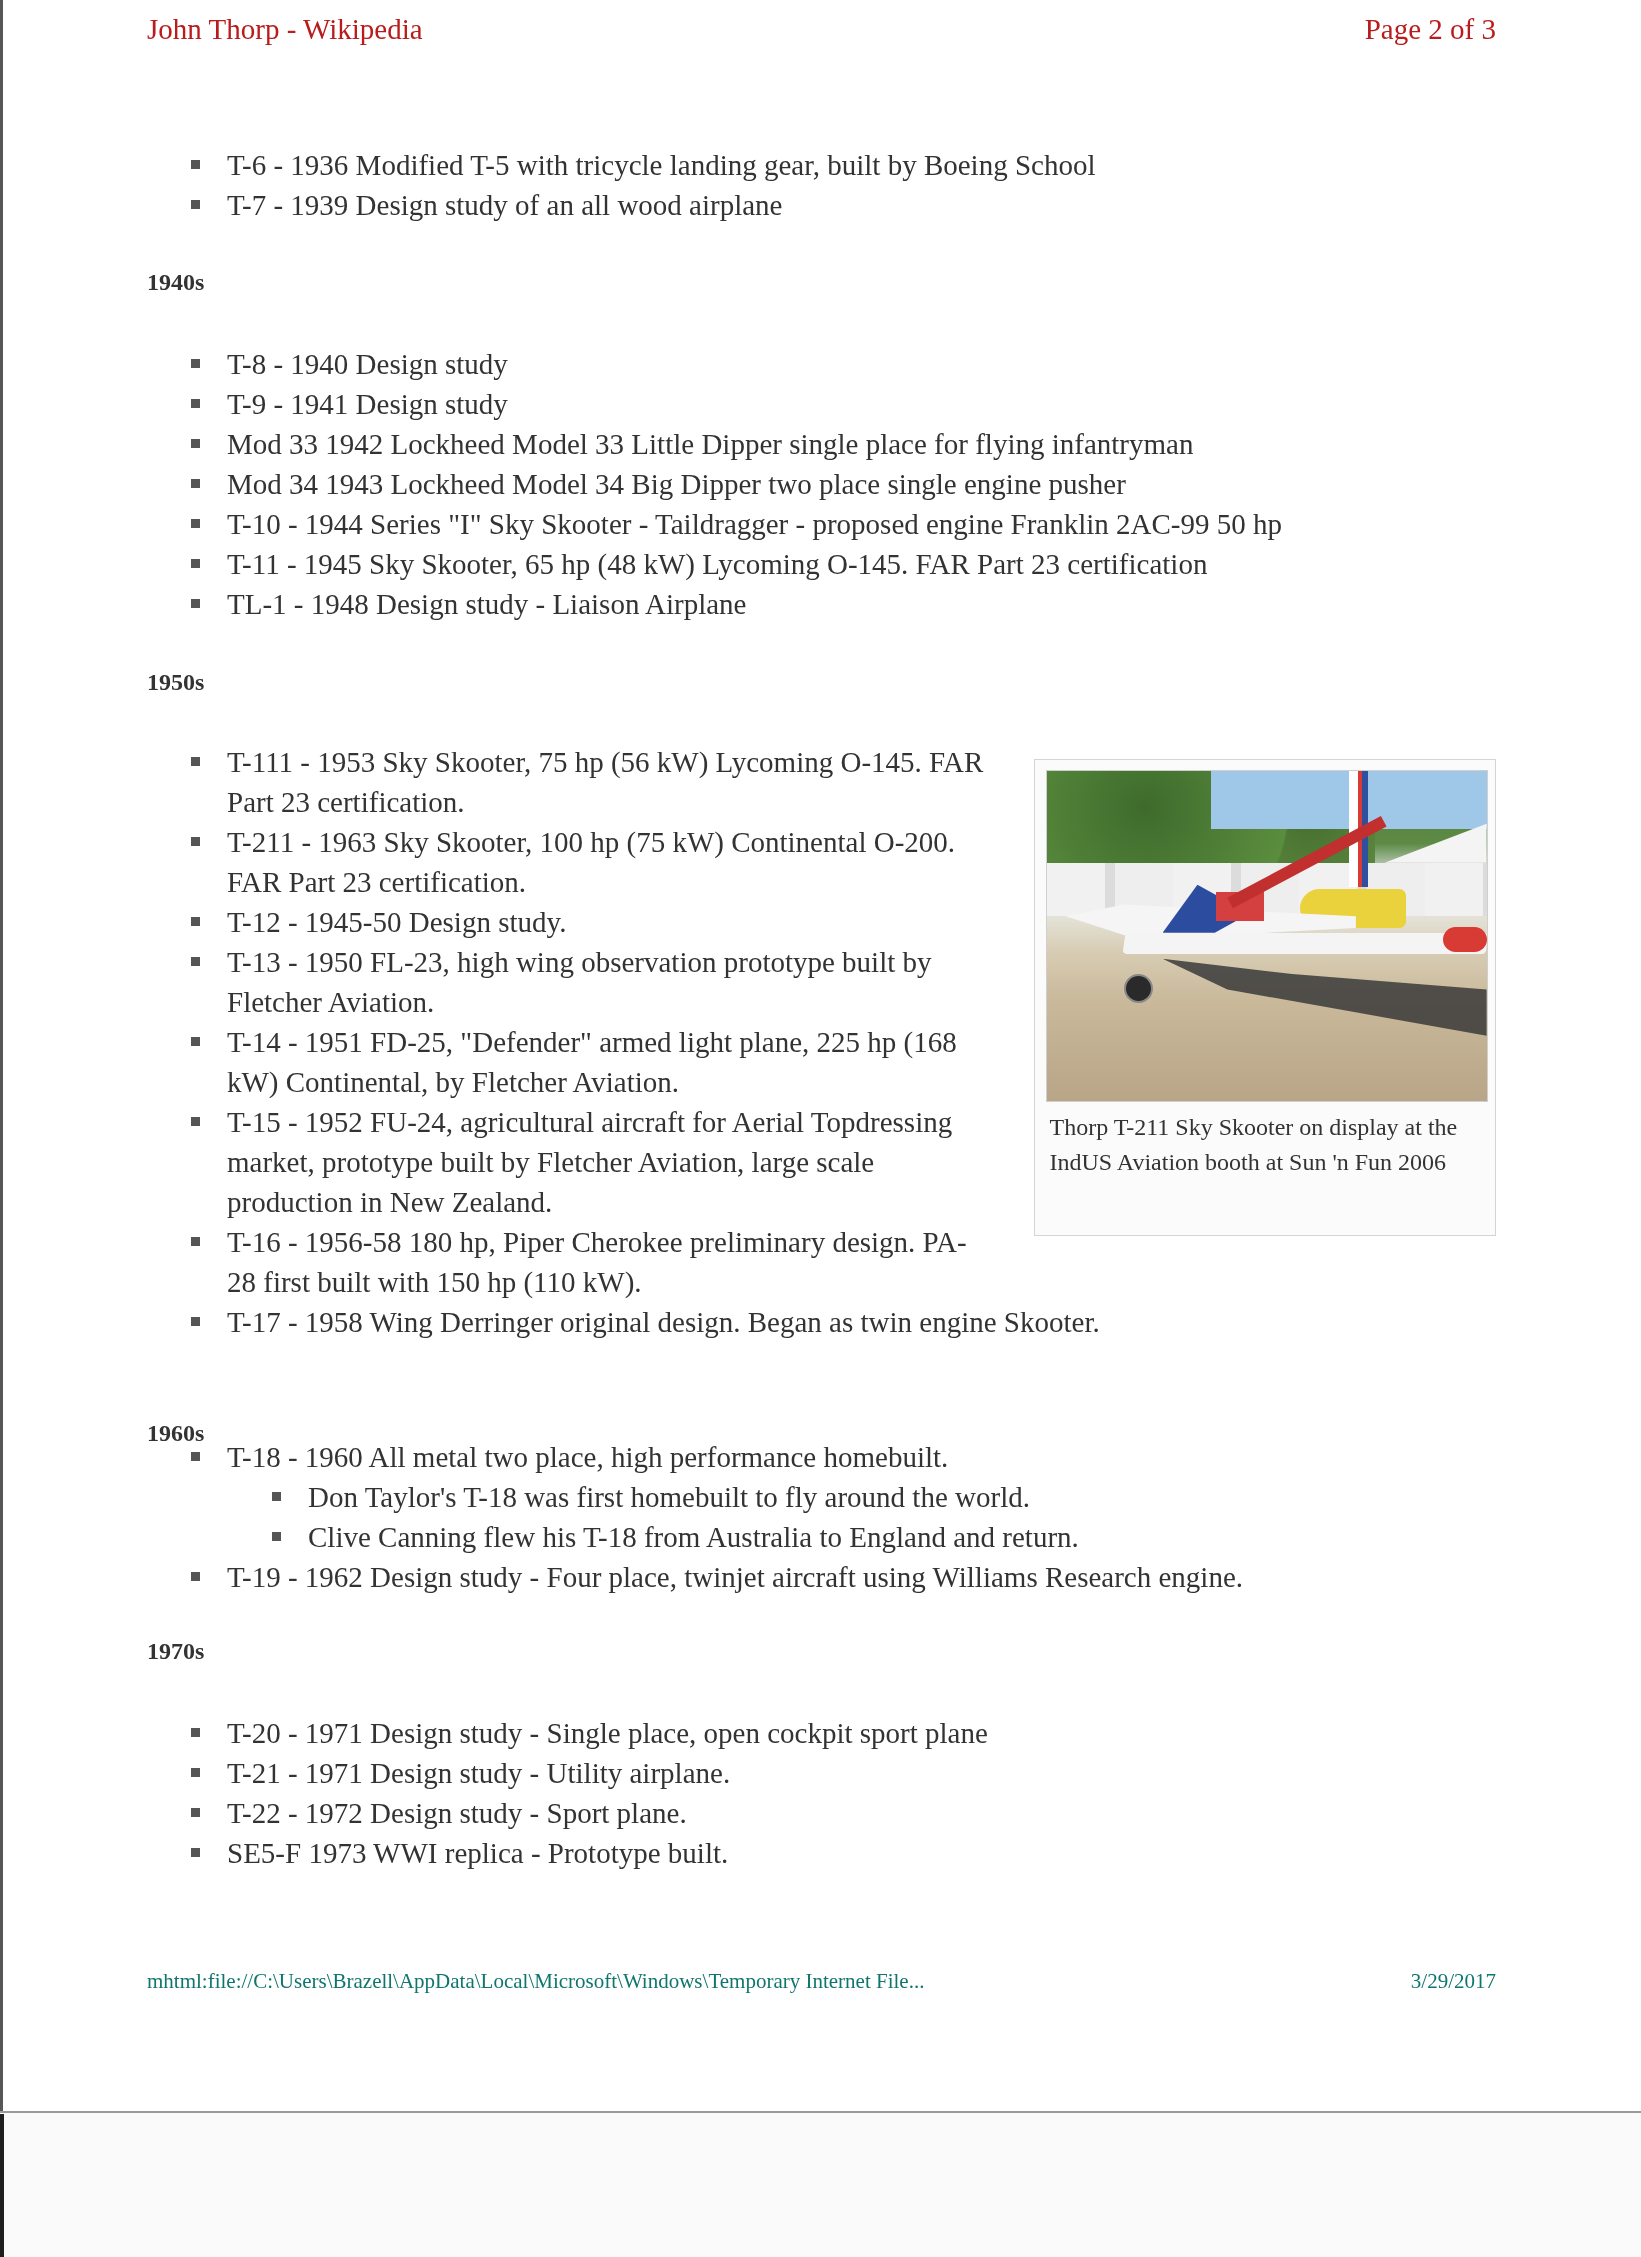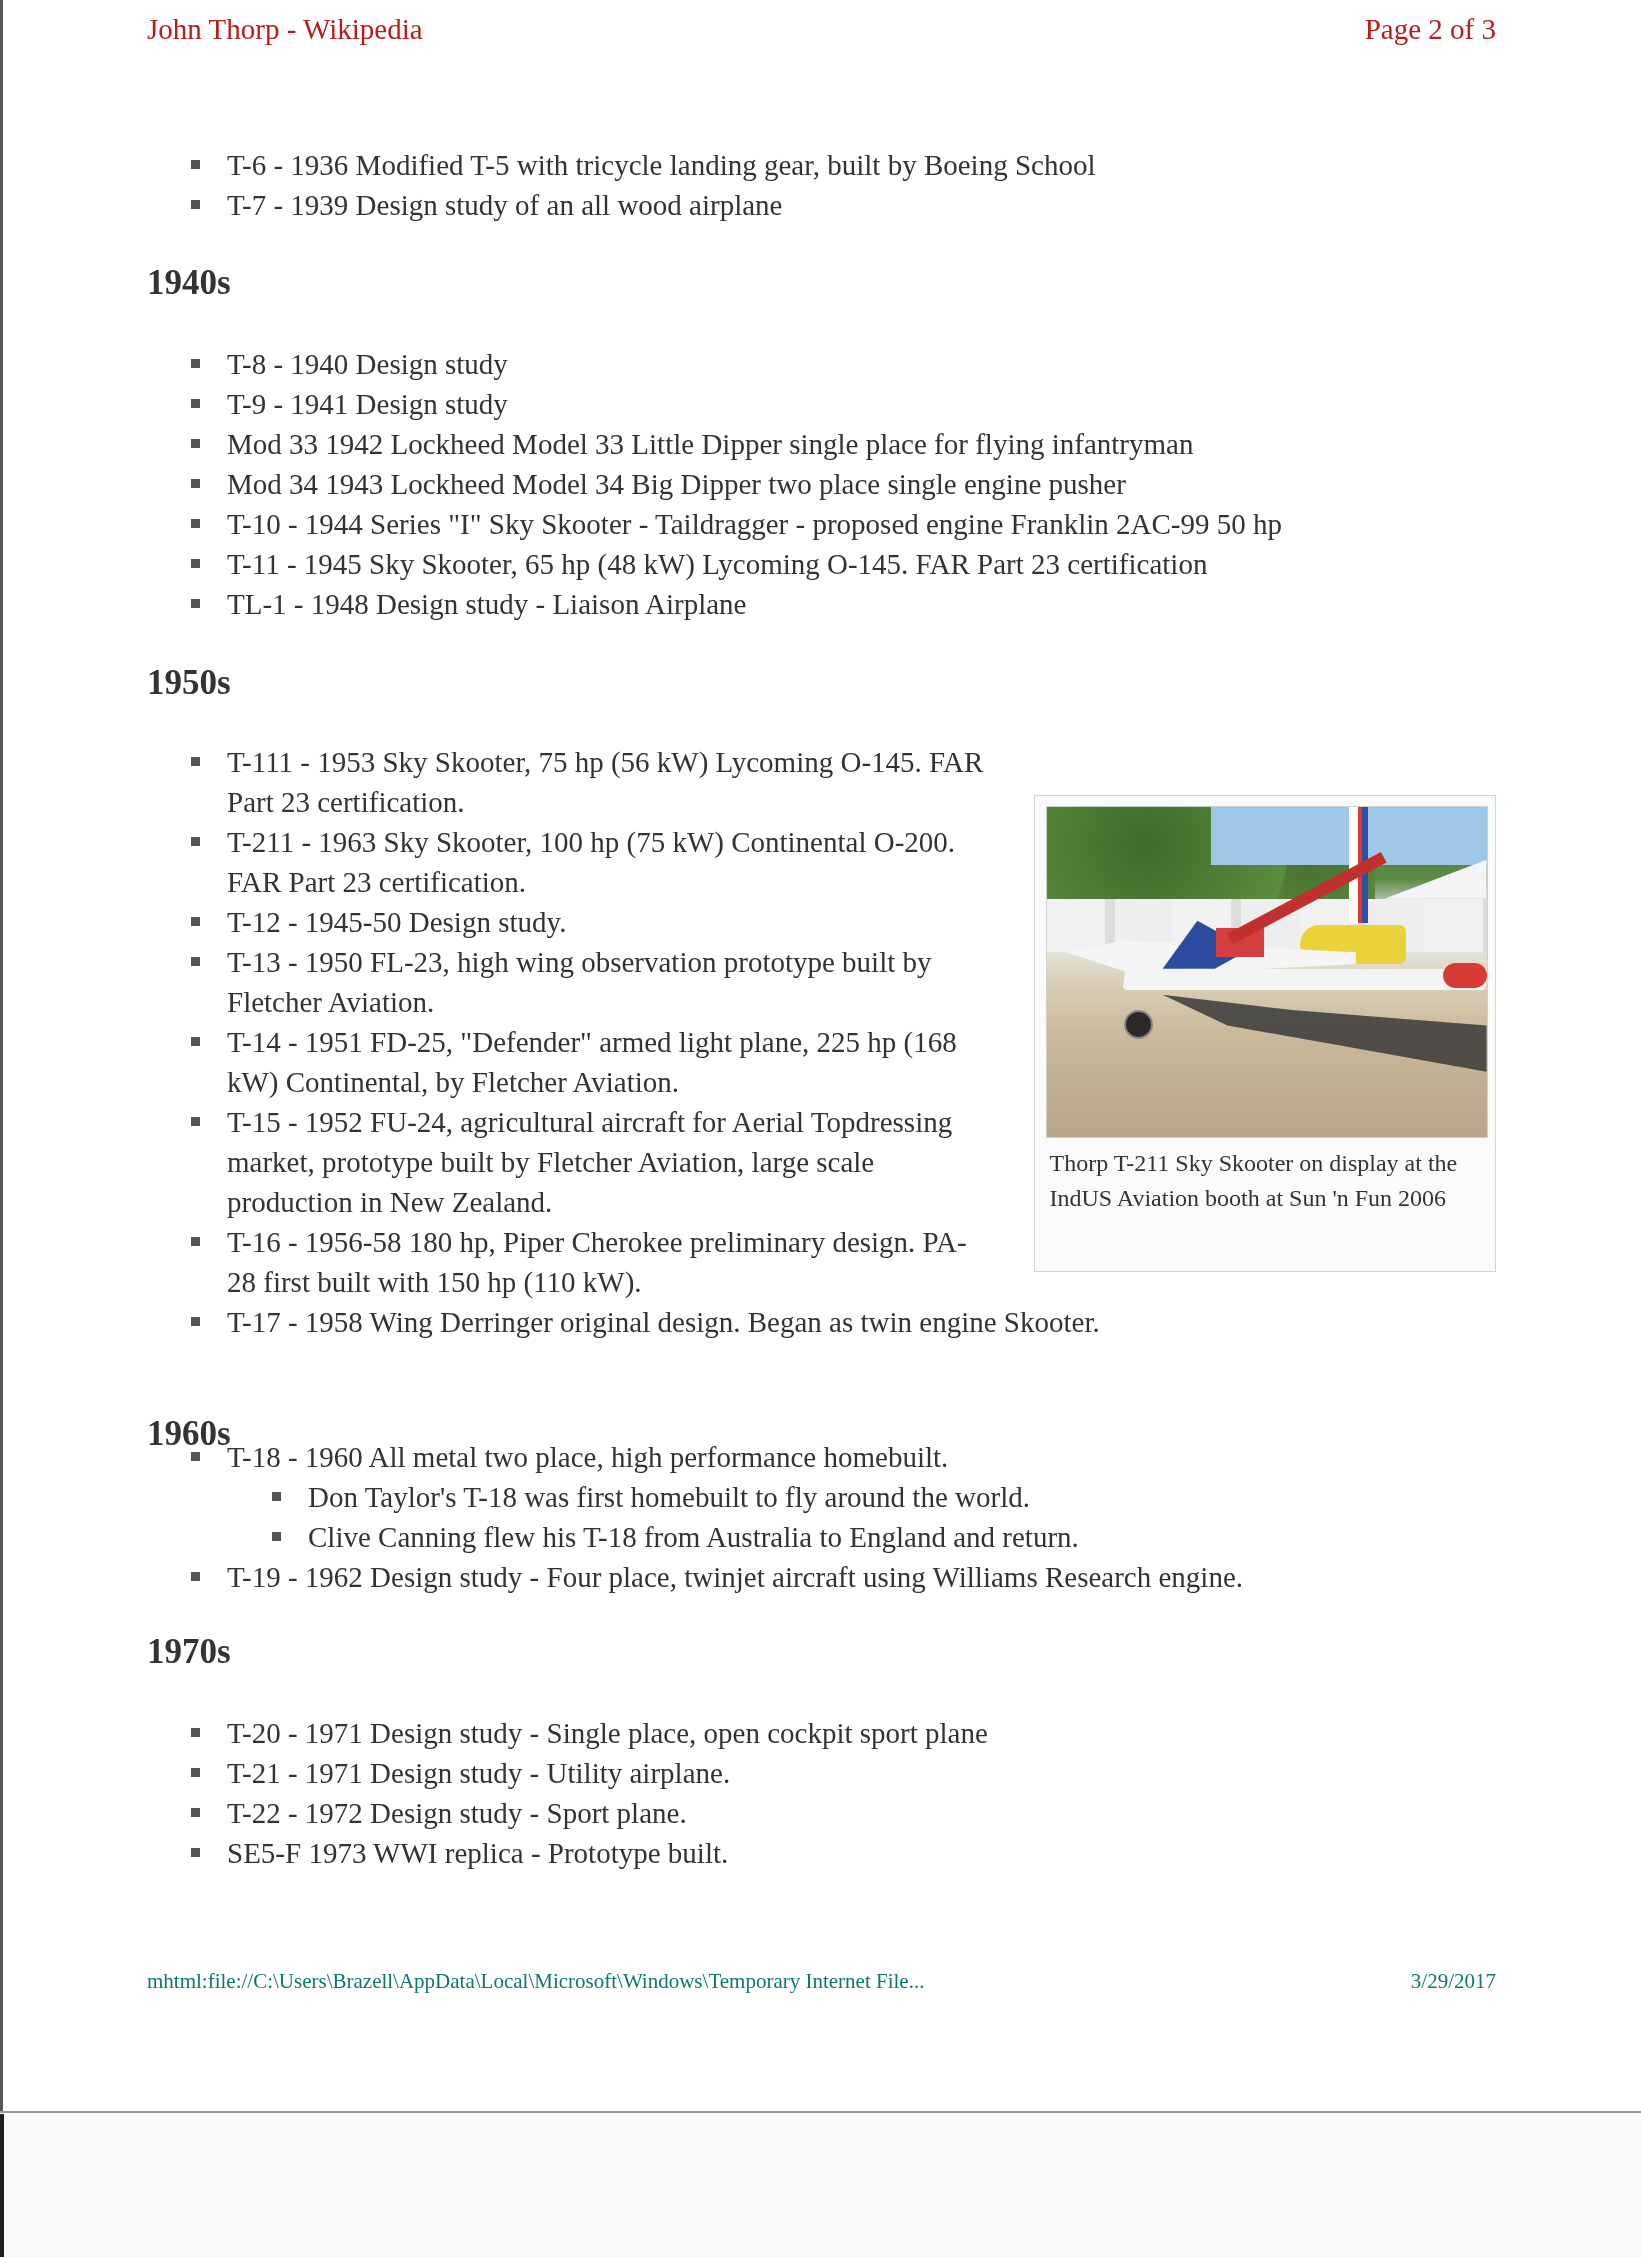--- a/index.html
+++ b/index.html
@@ -10,35 +10,35 @@
   }
   .left-edge { position:absolute; left:0; top:0; width:2.9px; height:2111px; background:#3a3a3a; opacity:.85; }
   .left-edge-bottom { position:absolute; left:0; top:2114px; width:3.9px; height:143px; background:#1e1e1e; }
   .scan-line { position:absolute; left:0; top:2111px; width:1641px; height:1.9px; background:#9a9a9a; }
   .lower-area { position:absolute; left:0; top:2113px; width:1641px; height:145px; background:#fafafa; }
 
   .hdr { position:absolute; top:9.7px; font-size:29px; line-height:39px; color:#b91c1c; }
   .hdr-left { left:147px; }
   .hdr-right { right:145px; }
 
-  .h2 { position:absolute; left:147px; font-size:35px; font-weight:bold; line-height:39px; color:#333; margin:0; }
+  .h2 { position:absolute; left:147px; font-size:24px; font-weight:bold; line-height:39px; color:#333; margin:0; }
 
   ul.list { position:absolute; margin:0; padding:0; list-style:none; }
   ul.list li { position:relative; padding-left:39px; font-size:29px; line-height:40px; color:#333; }
   ul.list li .bullet {
     position:absolute; left:2.9px; top:14.5px; width:8.7px; height:9.7px; background:#555;
   }
   ul.sub { list-style:none; margin:0; padding:0 0 0 42px; }
   ul.sub li { padding-left:39px; }
 
   .fifties { left:188px; width:801px; }
   .fifties li.full { width:1255px; }
 
   .figure {
-    position:absolute; left:1034px; top:795px; width:462px; height:477px;
+    position:absolute; left:1034px; top:759px; width:462px; height:477px;
     border:1px solid #d4d4d4; background:#fbfbfb; box-sizing:border-box;
   }
   .photo {
     position:absolute; left:10.6px; top:9.7px; width:440px; height:330px;
     border:1px solid #cfcfcf; overflow:hidden;
     background:linear-gradient(180deg,#4f7a3a 0%,#5d8b45 22%,#c9d3c8 30%,#e9ebe6 40%,#d7ccb3 55%,#c9b89a 70%,#b9a587 100%);
   }
   .photo .sky { position:absolute; left:164px; top:0; width:290px; height:58px; background:#9fc7e8; }
   .photo .trees { position:absolute; left:0; top:0; width:328px; height:92px; background:radial-gradient(circle at 30% 40%,#3e6b2c,#5b8d3e 60%,transparent 61%), radial-gradient(circle at 80% 50%,#476f30,#6a9948 55%,transparent 56%); }
   .photo .tents { position:absolute; left:0; top:92px; width:440px; height:53px; background:repeating-linear-gradient(90deg,#f1f1f1 0 58px,#dcdcdc 58px 68px,#eeeeee 68px 126px); }

